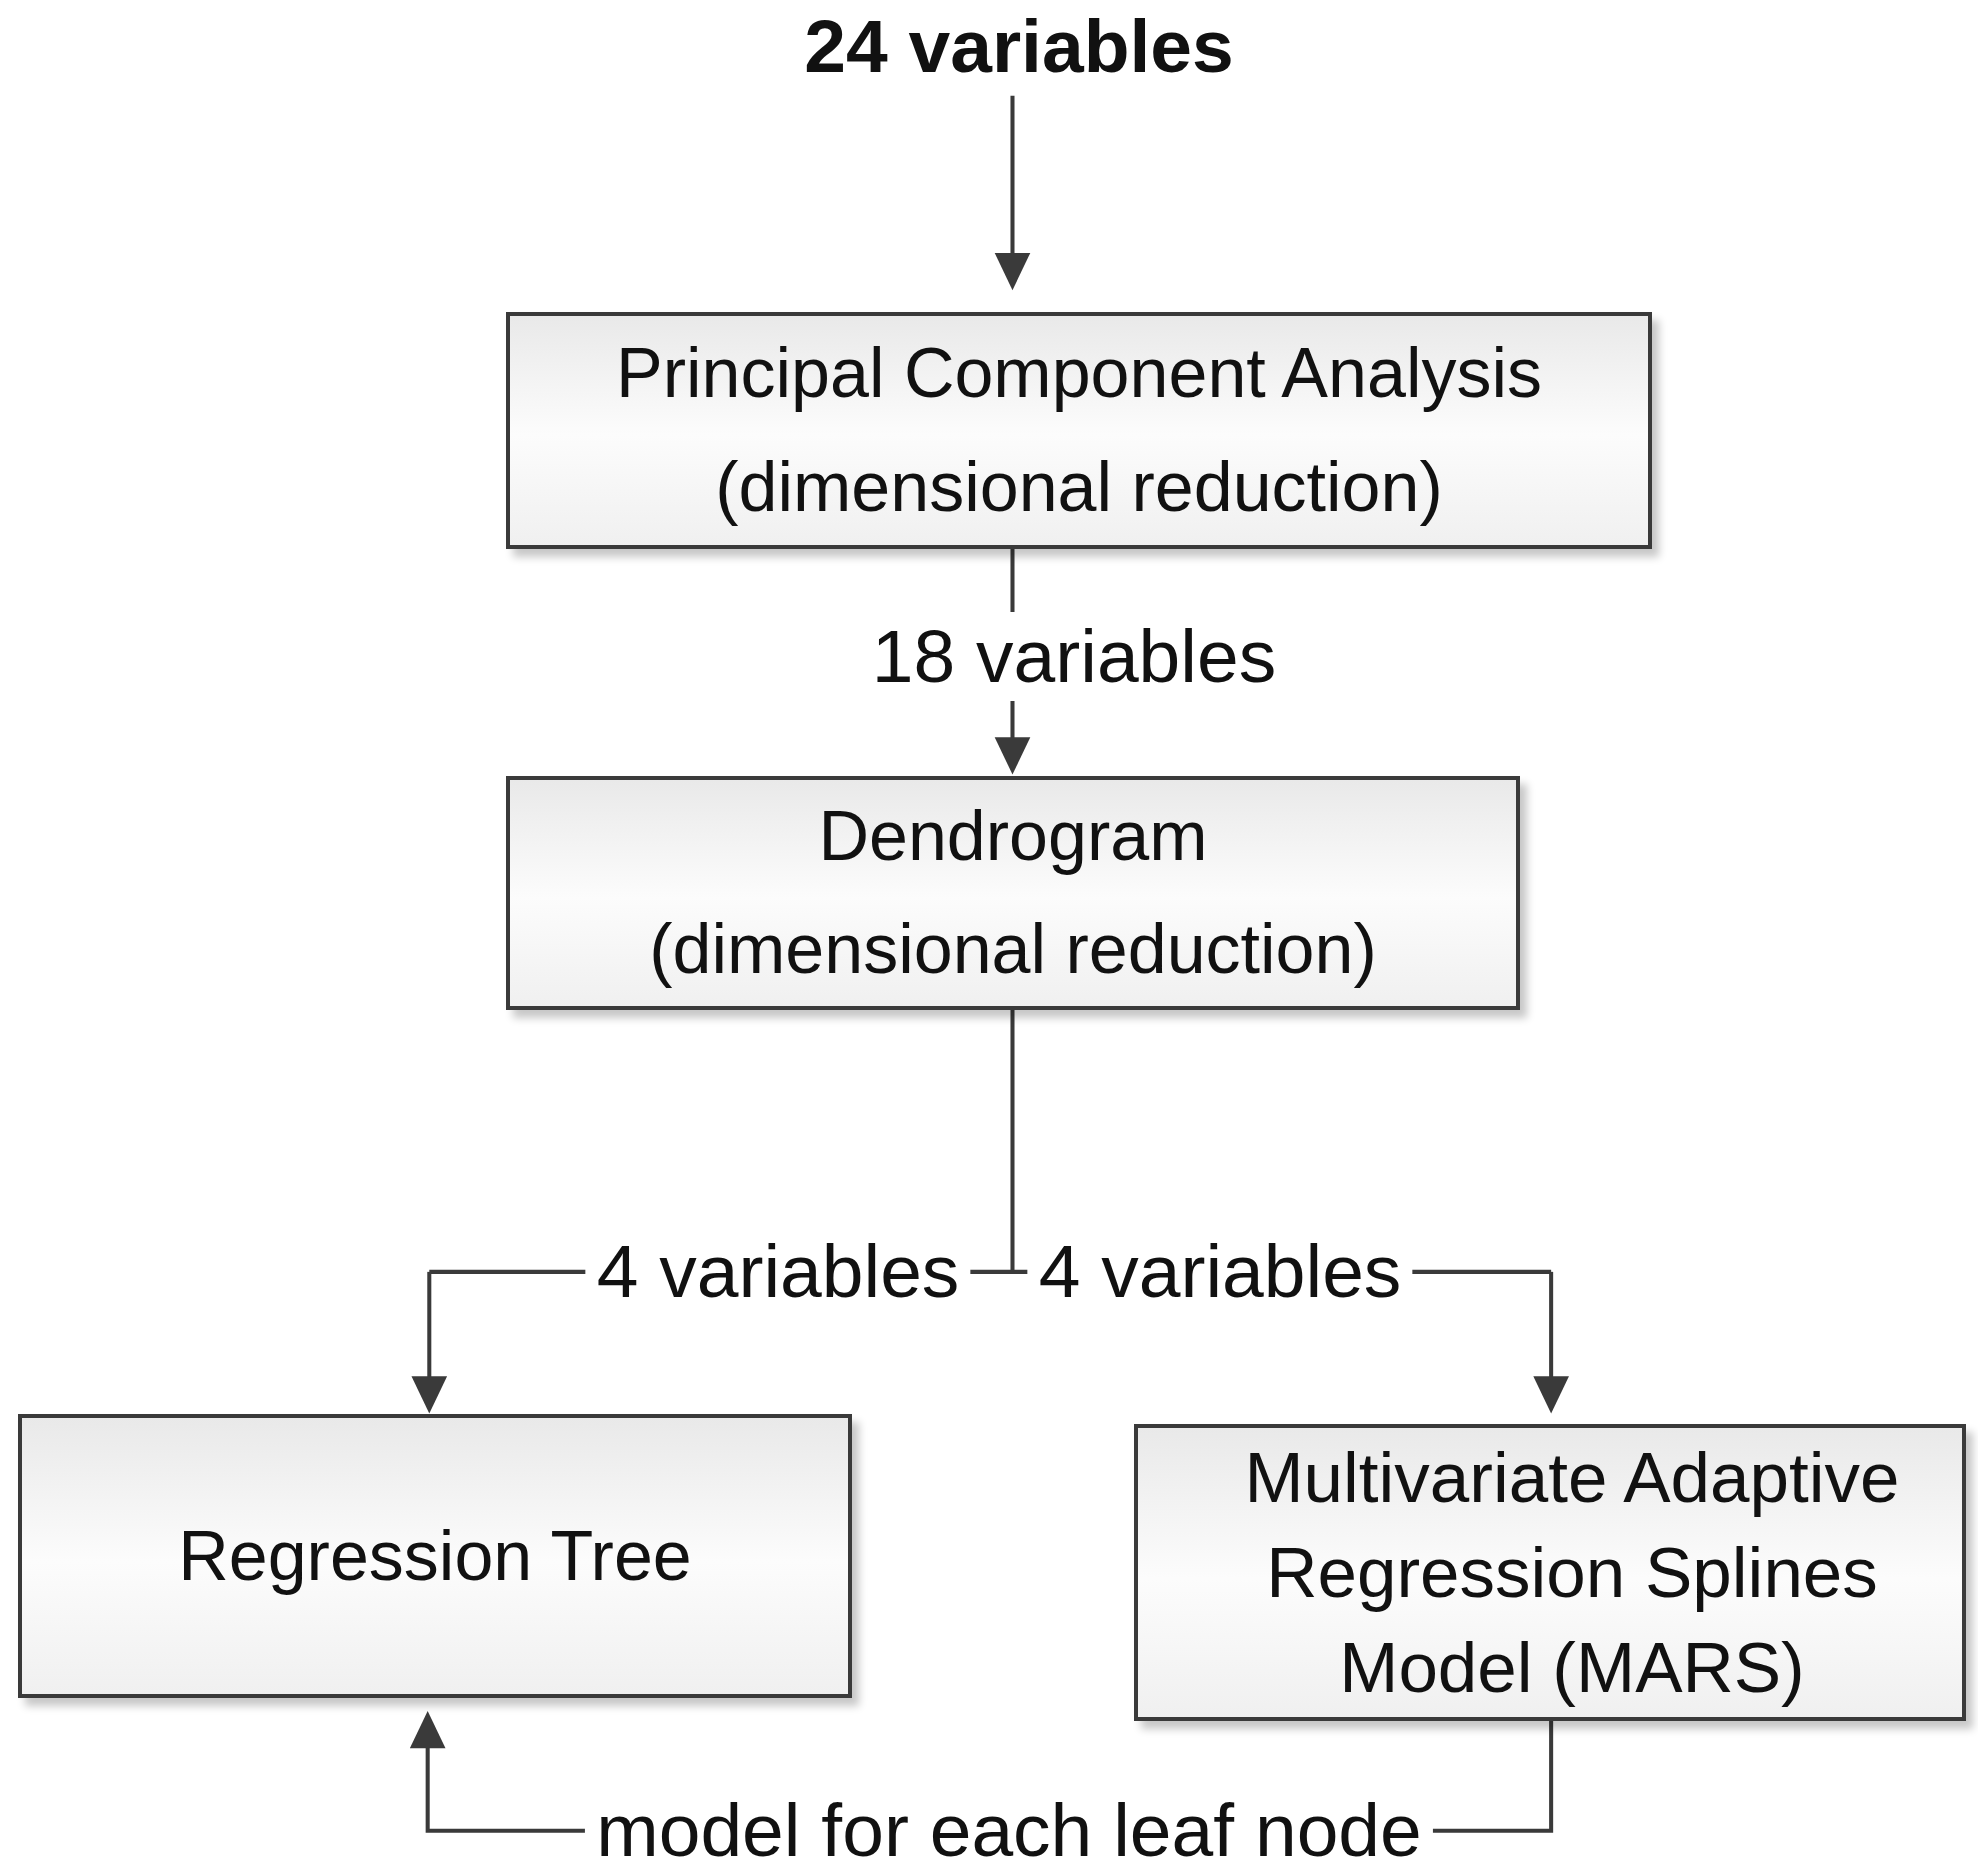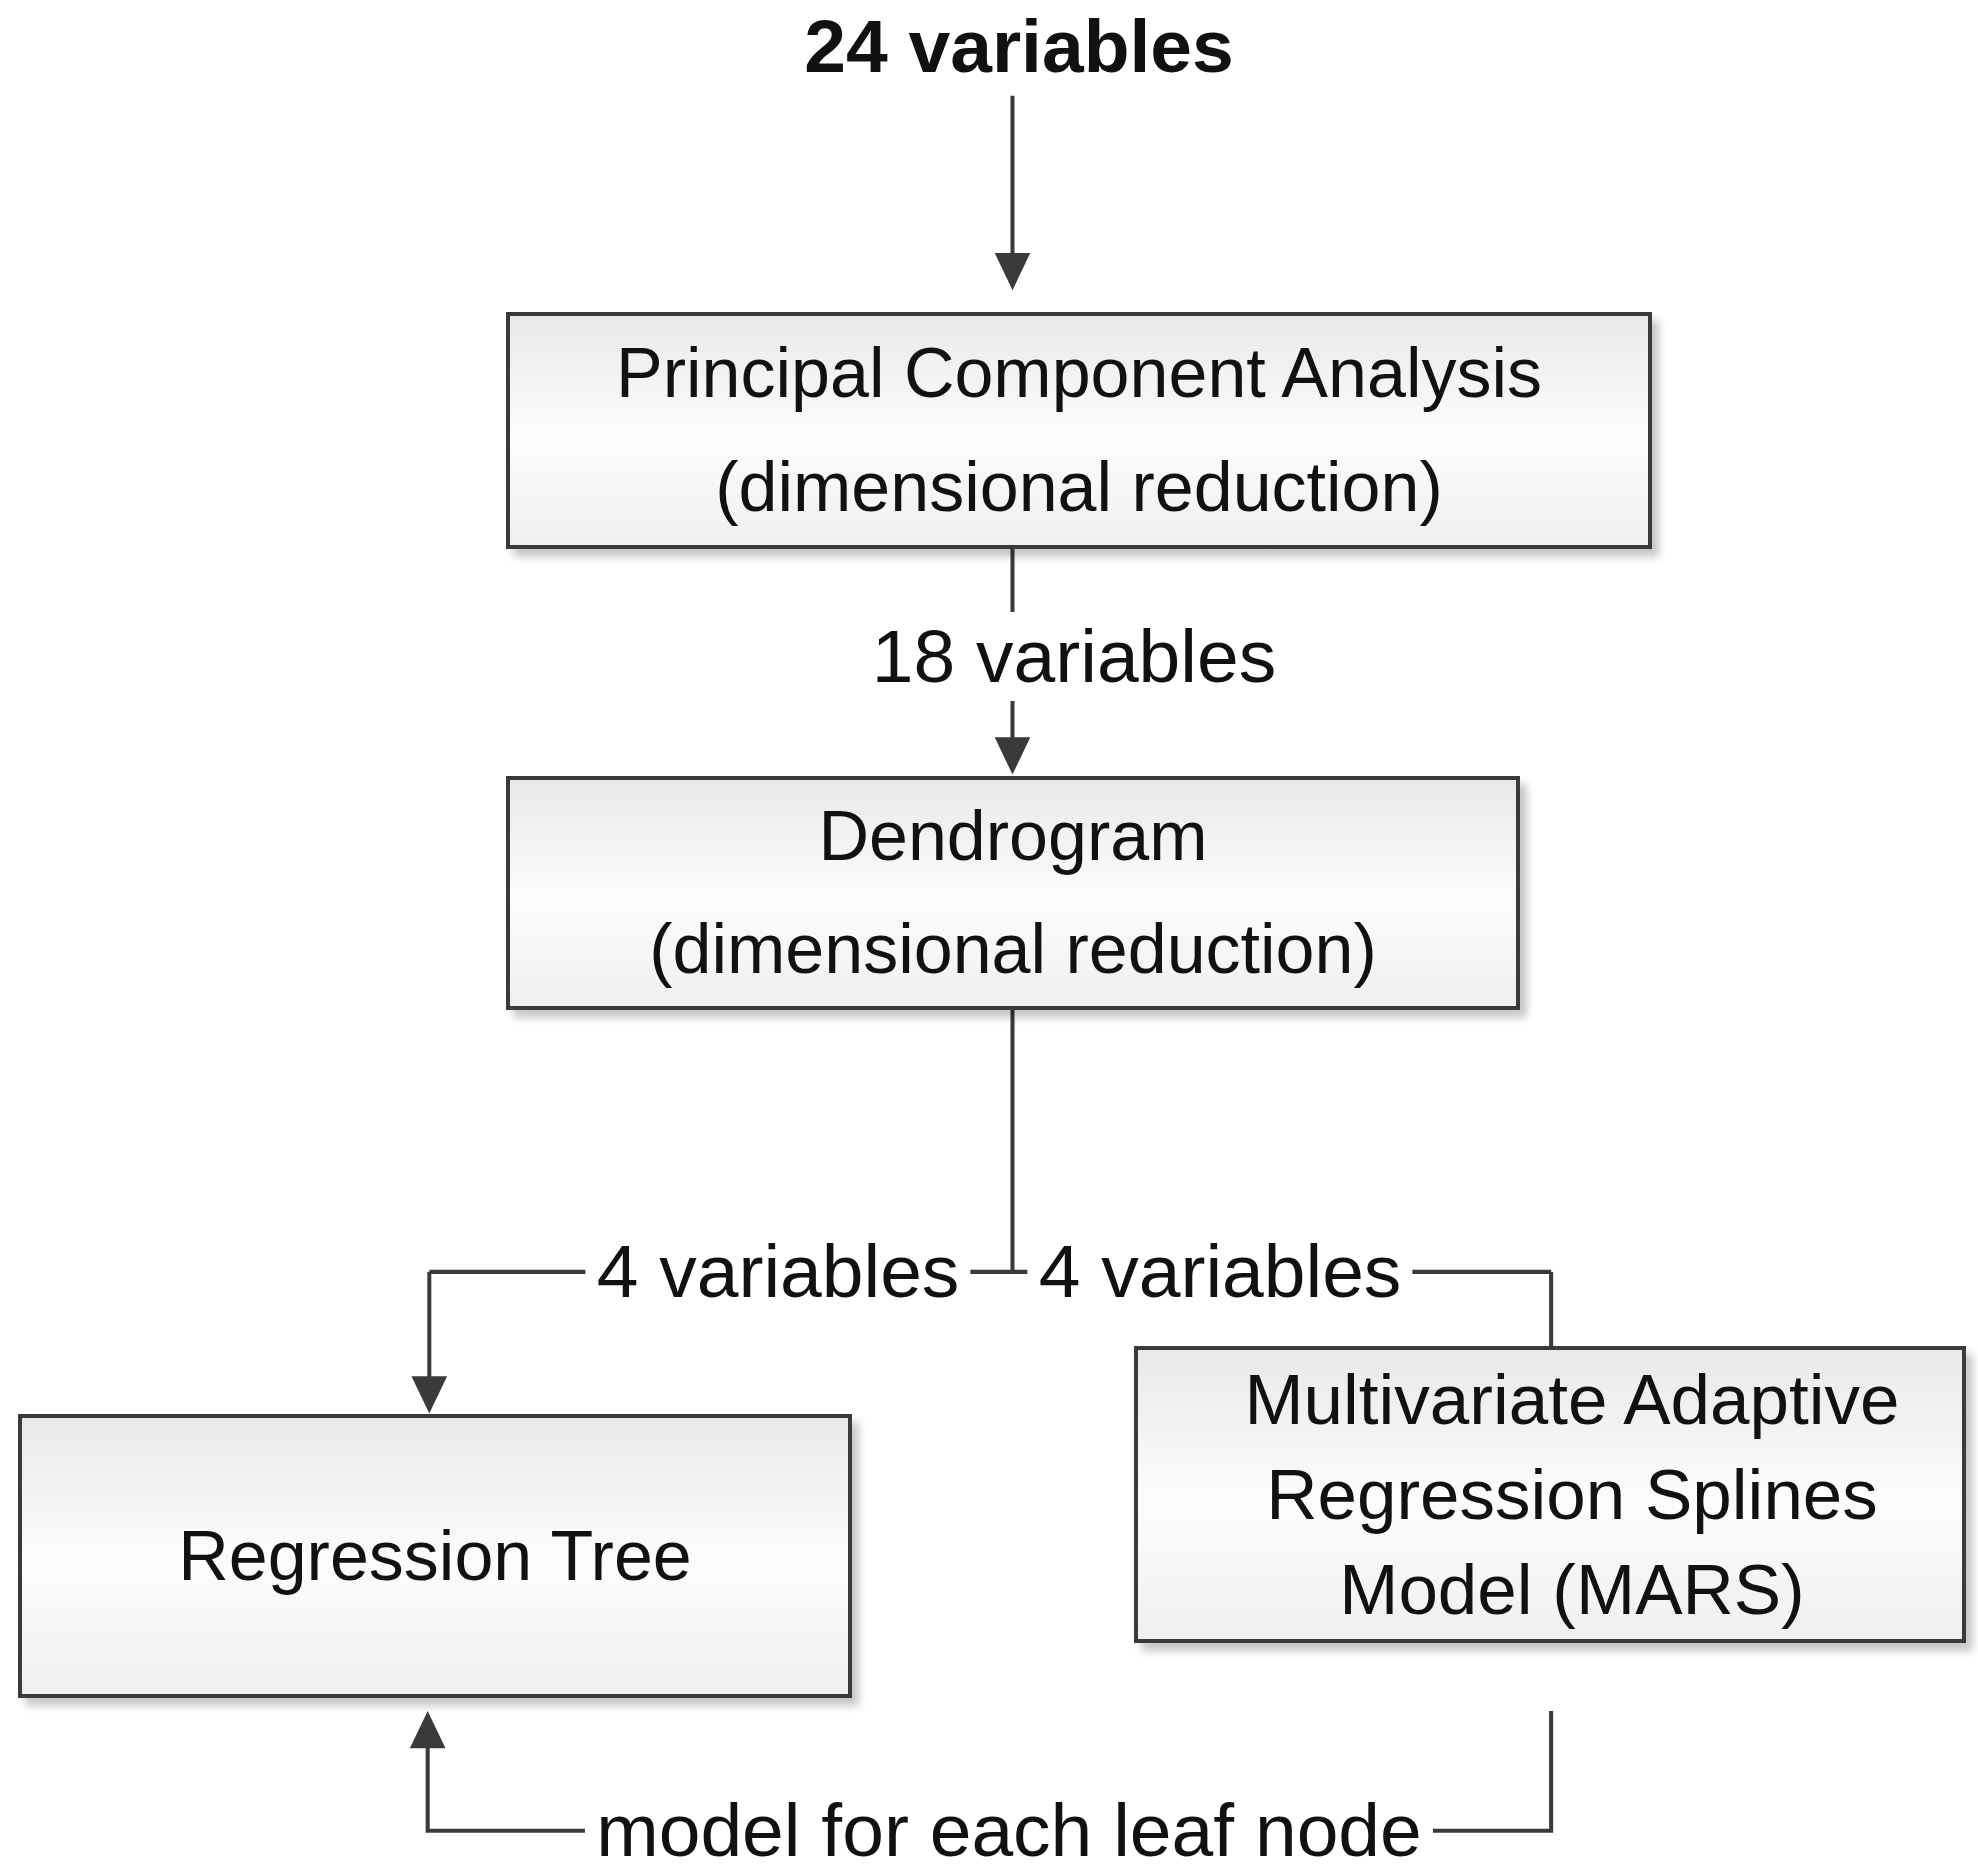--- a/index.html
+++ b/index.html
@@ -47,21 +47,21 @@
     flex-direction: column;
     align-items: center;
     justify-content: center;
     text-align: center;
     font-size: 70px;
     white-space: nowrap;
   }
   .node--pca        { left: 506px;  top: 292px;  width: 1146px; height: 237px; line-height: 1.62; margin-top: 20px; }
   .node--dendrogram { left: 506px;  top: 776px;  width: 1014px; height: 234px; line-height: 1.62; }
   .node--tree       { left: 18px;   top: 1414px; width: 834px; height: 284px; line-height: 1.3; }
-  .node--mars       { left: 1134px; top: 1346px; width: 832px; height: 297px; line-height: 1.34; font-size: 71px; padding-left: 44px; }
+  .node--mars       { left: 1134px; top: 1424px; width: 832px; height: 297px; line-height: 1.34; font-size: 71px; padding-left: 44px; }
   .edge-label {
     position: absolute;
     z-index: 2;
     transform: translateX(-50%);
     background: var(--background);
     padding: 0 11.3px;
     font-size: 75px;
     line-height: 89px;
     white-space: nowrap;
   }

